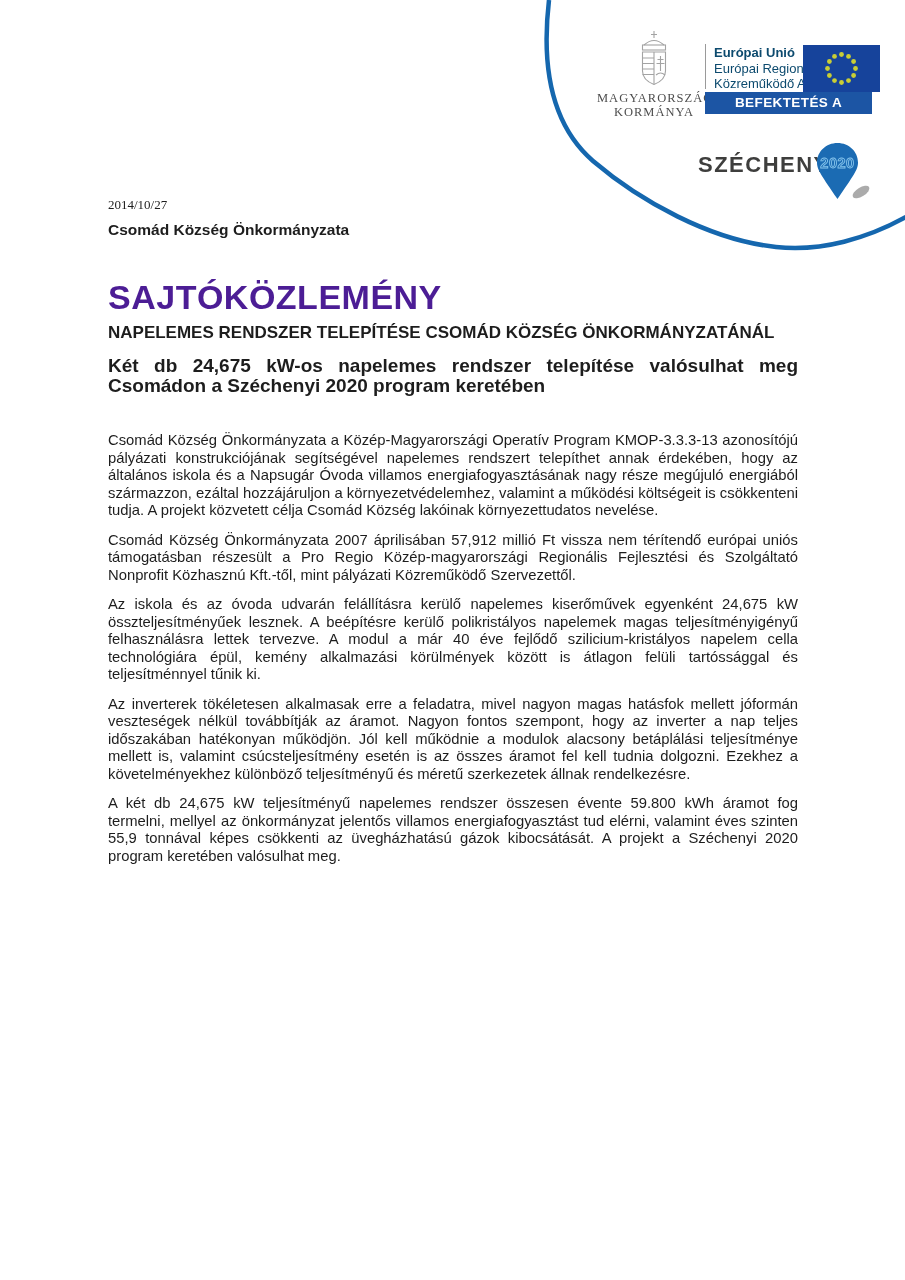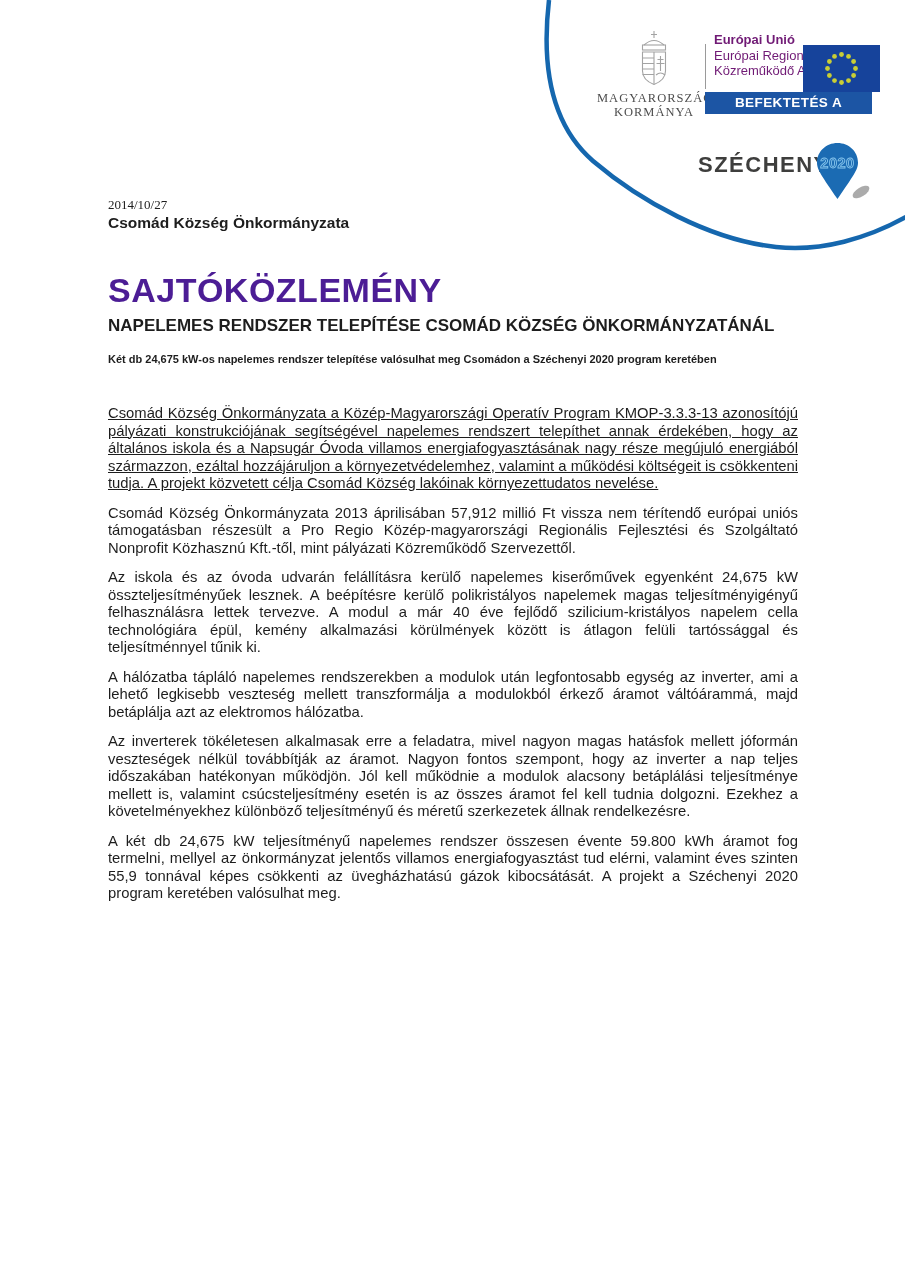--- a/index.html
+++ b/index.html
@@ -12,47 +12,47 @@
   .curve-svg { position:absolute; top:0; left:0; pointer-events:none; }
 
   
   .gov-logo { position:absolute; left:597px; top:30px; width:114px; text-align:center; }
   .gov-crest { display:block; margin:0 auto; }
   .gov-name {
     font-family:"Liberation Serif", serif; font-size:12.5px; line-height:14px;
     letter-spacing:1px; color:#4d4d4d; margin-top:3px; white-space:nowrap;
   }
   .eu-divider { position:absolute; left:705px; top:44px; width:1px; height:45px; background:#9a9a9a; }
-  .eu-text { position:absolute; left:714px; top:32px; font-size:13px; line-height:15.5px; color:#701a75; }
+  .eu-text { position:absolute; left:714px; top:45px; font-size:13px; line-height:15.5px; color:#0c4a6e; }
   .eu-text .b { font-weight:bold; }
   .eu-flag { position:absolute; left:803px; top:45px; }
   .banner {
     position:absolute; left:705px; top:92px; width:167px; height:22px;
     background:#1C55A4; color:#ffffff; font-weight:bold; font-size:13.5px;
     line-height:22px; text-align:center; letter-spacing:0.4px;
   }
   
   .sz-word {
     position:absolute; left:698px; top:152px; font-size:22px; font-weight:bold;
     color:#3e3e3d; letter-spacing:1.5px;
   }
   .sz-pin { position:absolute; left:816px; top:142px; }
 
   
   .content { position:absolute; left:108px; top:0; width:690px; }
   .date { padding-top:196px; font-size:13px; line-height:17px;font-family:Liberation Serif, serif; }
-  .org  { margin-top:1px; font-size:15.5px; font-weight:bold; line-height:17px; }
+  .org  { margin-top:8px; font-size:15.5px; font-weight:bold; line-height:17px; }
   .title {
     margin:40px 0 0 0; font-size:34px; line-height:38px; font-weight:bold;
     color:#4c1d95; letter-spacing:0.5px;
   }
   .subtitle { margin:7px 0 0 0; font-size:17px; line-height:20px; font-weight:bold; }
-  .lead { margin:13px 0 0 0; font-size:11px; line-height:20px; font-weight:bold; text-align:justify; }
+  .lead { margin:13px 0 0 0; font-size:19px; line-height:20px; font-weight:bold; text-align:justify; }
   p.body { margin:12px 0 0 0; font-size:14.8px; line-height:17.5px; text-align:justify; }
-  p.body.first { margin-top:36px;text-decoration:underline; }
+  p.body.first { margin-top:36px; }
 </style>
 </head>
 <body>
 
 <div class="page">
 
   <svg class="curve-svg" width="905" height="270" viewBox="0 0 905 270" aria-hidden="true">
     <path d="M 549 0 C 542 60 548 122 593 161 C 640 201 710 240 776 247 C 822 252 868 238 906 217" fill="none" stroke="#1567AE" stroke-width="4.5"></path>
   </svg>
 
@@ -112,20 +112,19 @@
 
   <main class="content">
     <div class="date">2014/10/27</div>
     <div class="org">Csomád Község Önkormányzata</div>
 
     <h1 class="title">SAJTÓKÖZLEMÉNY</h1>
     <h2 class="subtitle">NAPELEMES RENDSZER TELEPÍTÉSE CSOMÁD KÖZSÉG ÖNKORMÁNYZATÁNÁL</h2>
     <p class="lead">Két db 24,675 kW-os napelemes rendszer telepítése valósulhat meg Csomádon a Széchenyi 2020 program keretében</p>
 
     <p class="body first">Csomád Község Önkormányzata a Közép-Magyarországi Operatív Program KMOP-3.3.3-13 azonosítójú pályázati konstrukciójának segítségével napelemes rendszert telepíthet annak érdekében, hogy az általános iskola és a Napsugár Óvoda villamos energiafogyasztásának nagy része megújuló energiából származzon, ezáltal hozzájáruljon a környezetvédelemhez, valamint a működési költségeit is csökkenteni tudja. A projekt közvetett célja Csomád Község lakóinak környezettudatos nevelése.</p>
-    <p class="body">Csomád Község Önkormányzata 2013 áprilisában 57,912 millió Ft vissza nem térítendő európai uniós támogatásban részesült a Pro Regio Közép-magyarországi Regionális Fejlesztési és Szolgáltató Nonprofit Közhasznú Kft.-től, mint pályázati Közreműködő Szervezettől.</p>
+    <p class="body">Csomád Község Önkormányzata 2007 áprilisában 57,912 millió Ft vissza nem térítendő európai uniós támogatásban részesült a Pro Regio Közép-magyarországi Regionális Fejlesztési és Szolgáltató Nonprofit Közhasznú Kft.-től, mint pályázati Közreműködő Szervezettől.</p>
     <p class="body">Az iskola és az óvoda udvarán felállításra kerülő napelemes kiserőművek egyenként 24,675 kW összteljesítményűek lesznek. A beépítésre kerülő polikristályos napelemek magas teljesítményigényű felhasználásra lettek tervezve. A modul a már 40 éve fejlődő szilicium-kristályos napelem cella technológiára épül, kemény alkalmazási körülmények között is átlagon felüli tartóssággal és teljesítménnyel tűnik ki.</p>
-    <p class="body">A hálózatba tápláló napelemes rendszerekben a modulok után legfontosabb egység az inverter, ami a lehető legkisebb veszteség mellett transzformálja a modulokból érkező áramot váltóárammá, majd betáplálja azt az elektromos hálózatba.</p>
     <p class="body">Az inverterek tökéletesen alkalmasak erre a feladatra, mivel nagyon magas hatásfok mellett jóformán veszteségek nélkül továbbítják az áramot. Nagyon fontos szempont, hogy az inverter a nap teljes időszakában hatékonyan működjön. Jól kell működnie a modulok alacsony betáplálási teljesítménye mellett is, valamint csúcsteljesítmény esetén is az összes áramot fel kell tudnia dolgozni. Ezekhez a követelményekhez különböző teljesítményű és méretű szerkezetek állnak rendelkezésre.</p>
     <p class="body">A két db 24,675 kW teljesítményű napelemes rendszer összesen évente 59.800 kWh áramot fog termelni, mellyel az önkormányzat jelentős villamos energiafogyasztást tud elérni, valamint éves szinten 55,9 tonnával képes csökkenti az üvegházhatású gázok kibocsátását. A projekt a Széchenyi 2020 program keretében valósulhat meg.</p>
   </main>
 
 </div>
 
 </body></html>

